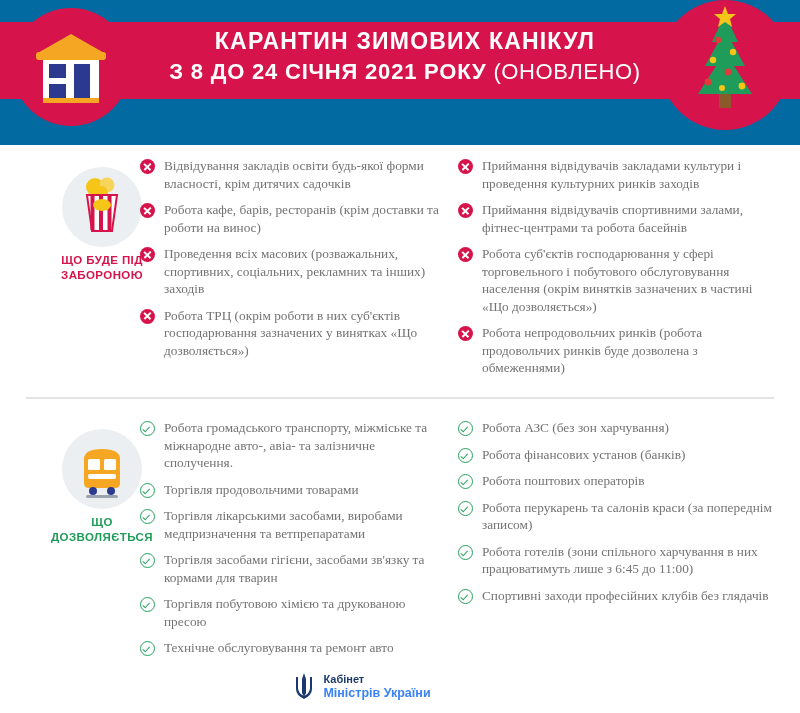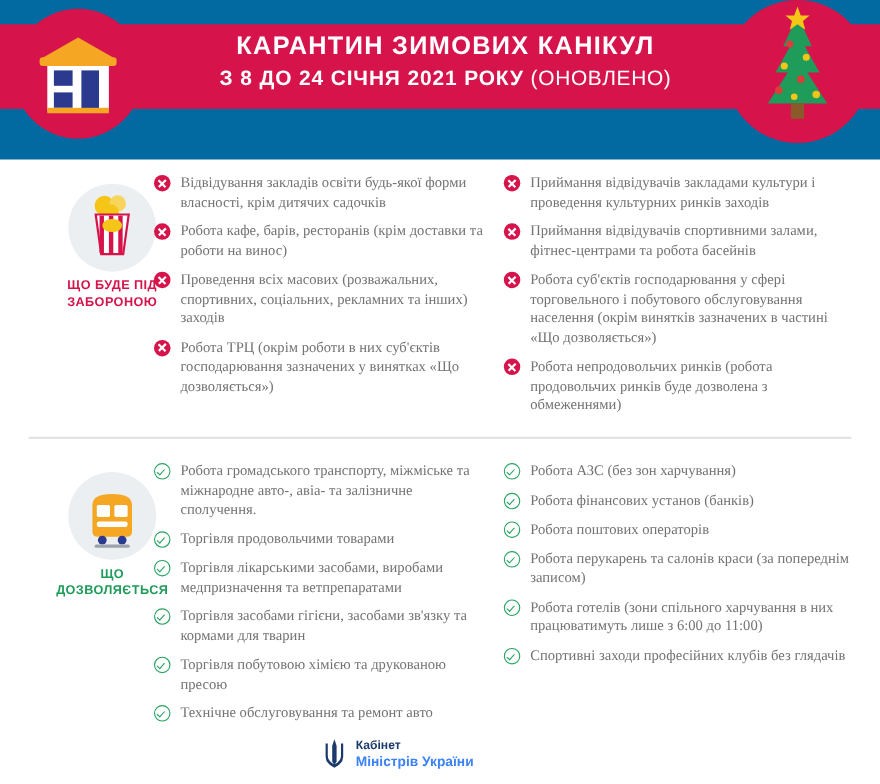--- a/index.html
+++ b/index.html
@@ -40,21 +40,21 @@
     text-align: center;
     color: #ffffff;
   }
   .header-title {
     font-size: 23px;
     font-weight: bold;
     letter-spacing: 1.2px;
     line-height: 30px;
   }
   .header-sub {
-    font-size: 19px;
+    font-size: 22px;
     font-weight: bold;
     letter-spacing: 0.8px;
     line-height: 26px;
     margin-top: 3px;
   }
   .header-sub .upd {
     font-weight: normal;
     letter-spacing: 0.6px;
   }
 
@@ -321,21 +321,21 @@
         <li><span class="marker check"></span><span>Технічне обслуговування та ремонт авто</span></li>
       </ul>
     </div>
 
     <div class="col col-right" style="top: 22px;">
       <ul class="items">
         <li><span class="marker check"></span><span>Робота АЗС (без зон харчування)</span></li>
         <li><span class="marker check"></span><span>Робота фінансових установ (банків)</span></li>
         <li><span class="marker check"></span><span>Робота поштових операторів</span></li>
         <li><span class="marker check"></span><span>Робота перукарень та салонів краси (за попереднім записом)</span></li>
-        <li><span class="marker check"></span><span>Робота готелів (зони спільного харчування в них працюватимуть лише з 6:00 до 11:00)</span></li>
+        <li><span class="marker check"></span><span>Робота готелів (зони спільного харчування в них працюватимуть лише з 6:45 до 11:00)</span></li>
         <li><span class="marker check"></span><span>Спортивні заходи професійних клубів без глядачів</span></li>
       </ul>
     </div>
   </div>
 
   <div class="footer">
     <div class="footer-inner">
       <svg width="22" height="30" viewBox="0 0 22 30">
         <path d="M11 2 L13 8 L13 22 L11 26 L9 22 L9 8 Z" fill="#1b3a6b"></path>
         <path d="M3 6 L5 6 L5 17 Q5 22 11 25 Q17 22 17 17 L17 6 L19 6 L19 18 Q19 24 11 28 Q3 24 3 18 Z" fill="#1b3a6b"></path>

